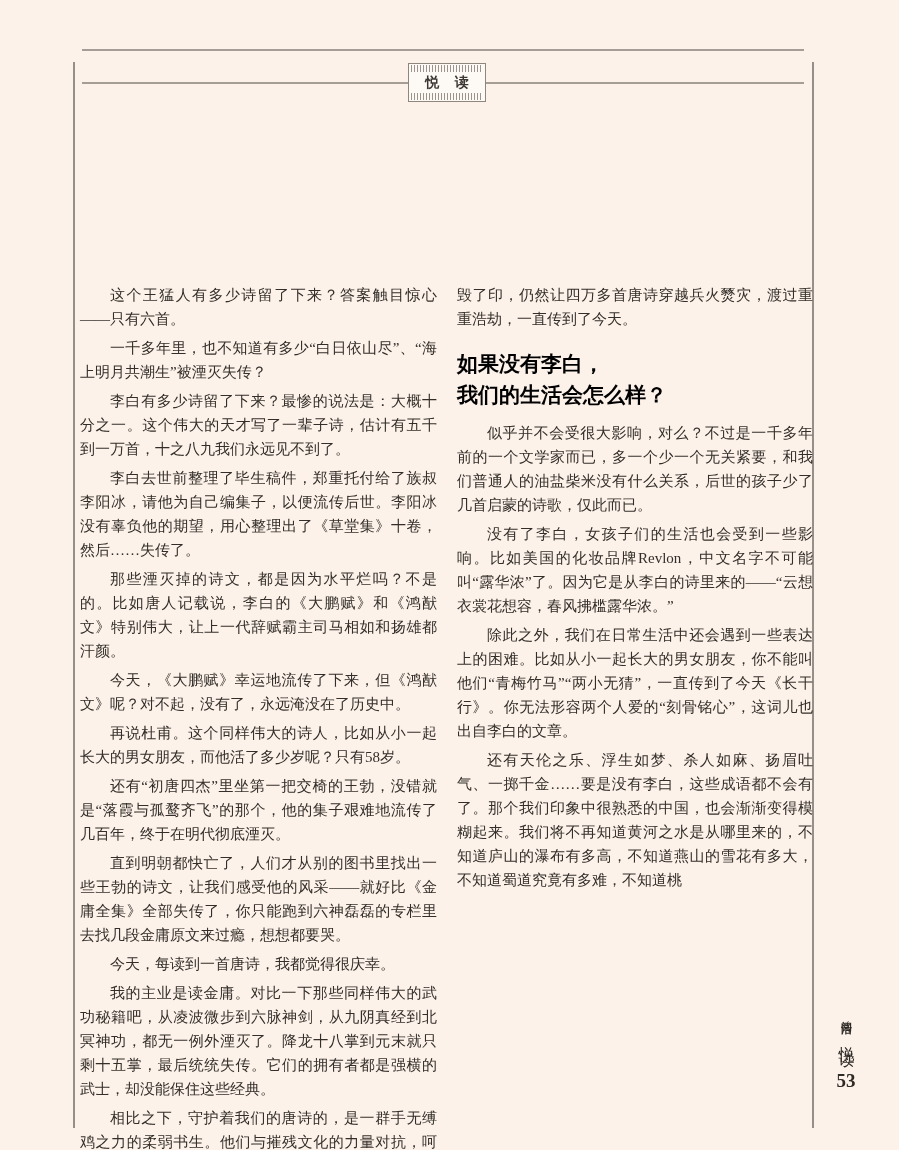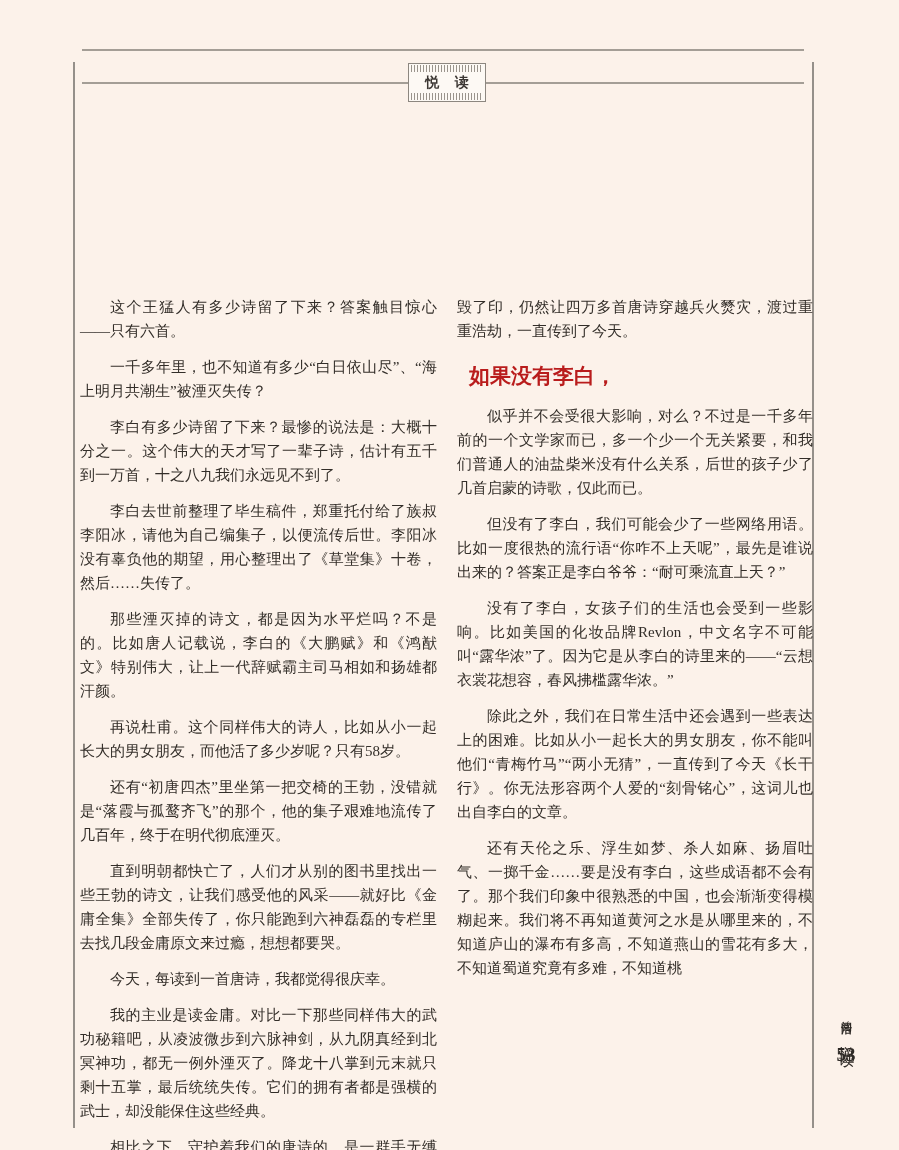--- a/index.html
+++ b/index.html
@@ -37,37 +37,37 @@
   .side-border.left { left:73px; }
   .side-border.right { left:812px; }
   
   .col {
     position:absolute; top:283px;
     font-size:15px; line-height:24px; text-align:justify;
     color:#332e29;
   }
   .col-left  { left:80px;  width:357px; }
   .col-right { left:457px; width:356px; }
-  .col p { margin:12px 0 5px 0; text-indent:2em; }
+  .col p { margin:0 0 5px 0; text-indent:2em; }
   .col p.no-indent { text-indent:0; }
   .col h2 {
-    margin:18px 0 10px 12px; font-size:21px; line-height:31px;
-    font-weight:bold; color:#b91c1c; text-align:left;
+    margin:18px 0 10px 0; font-size:21px; line-height:31px;
+    font-weight:bold; color:#000000; text-align:left;
   }
   .col h2 span { display:block; }
   
   .sidebar {
     position:absolute; left:830px; top:1012px; width:32px;
     display:flex; flex-direction:column; align-items:center;
     color:#2e2a26;
   }
   .side-small { writing-mode:vertical-rl; font-size:11px; letter-spacing:2px; font-weight:bold; }
   .side-slash { font-size:13px; transform:rotate(18deg); margin:1px 0; color:#4a453f; }
   .side-large { writing-mode:vertical-rl; font-size:16px; letter-spacing:4px; }
-  .page-number { margin-top:2px; font-size:19px; font-weight:bold; }
+  .page-number { margin-top:28px; font-size:19px; font-weight:bold; }
 </style>
 </head>
 <body>
 
 <div class="page">
 
   <div class="rule rule-top"></div>
   <div class="rule rule-mid"></div>
 
   <div class="stamp">
@@ -78,35 +78,36 @@
 
   <div class="side-border left"></div>
   <div class="side-border right"></div>
 
   <div class="col col-left">
     <p>这个王猛人有多少诗留了下来？答案触目惊心——只有六首。</p>
     <p>一千多年里，也不知道有多少“白日依山尽”、“海上明月共潮生”被湮灭失传？</p>
     <p>李白有多少诗留了下来？最惨的说法是：大概十分之一。这个伟大的天才写了一辈子诗，估计有五千到一万首，十之八九我们永远见不到了。</p>
     <p>李白去世前整理了毕生稿件，郑重托付给了族叔李阳冰，请他为自己编集子，以便流传后世。李阳冰没有辜负他的期望，用心整理出了《草堂集》十卷，然后……失传了。</p>
     <p>那些湮灭掉的诗文，都是因为水平烂吗？不是的。比如唐人记载说，李白的《大鹏赋》和《鸿猷文》特别伟大，让上一代辞赋霸主司马相如和扬雄都汗颜。</p>
+    <p>今天，《大鹏赋》幸运地流传了下来，但《鸿猷文》呢？对不起，没有了，永远淹没在了历史中。</p>
     <p>再说杜甫。这个同样伟大的诗人，比如从小一起长大的男女朋友，而他活了多少岁呢？只有58岁。</p>
     <p>还有“初唐四杰”里坐第一把交椅的王勃，没错就是“落霞与孤鹜齐飞”的那个，他的集子艰难地流传了几百年，终于在明代彻底湮灭。</p>
     <p>直到明朝都快亡了，人们才从别的图书里找出一些王勃的诗文，让我们感受他的风采——就好比《金庸全集》全部失传了，你只能跑到六神磊磊的专栏里去找几段金庸原文来过瘾，想想都要哭。</p>
     <p>今天，每读到一首唐诗，我都觉得很庆幸。</p>
     <p>我的主业是读金庸。对比一下那些同样伟大的武功秘籍吧，从凌波微步到六脉神剑，从九阴真经到北冥神功，都无一例外湮灭了。降龙十八掌到元末就只剩十五掌，最后统统失传。它们的拥有者都是强横的武士，却没能保住这些经典。</p>
     <p>相比之下，守护着我们的唐诗的，是一群手无缚鸡之力的柔弱书生。他们与摧残文化的力量对抗，呵护着脆弱的纸张和卷册，他们的藏书楼建了烧，烧了建，编的书印了毁，</p>
   </div>
 
   <div class="col col-right">
     <p class="no-indent">毁了印，仍然让四万多首唐诗穿越兵火燹灾，渡过重重浩劫，一直传到了今天。</p>
     <h2>
       <span>如果没有李白，</span>
+      <span>我们的生活会怎么样？</span>
     </h2>
     <p>似乎并不会受很大影响，对么？不过是一千多年前的一个文学家而已，多一个少一个无关紧要，和我们普通人的油盐柴米没有什么关系，后世的孩子少了几首启蒙的诗歌，仅此而已。</p>
-    <p>但没有了李白，我们可能会少了一些网络用语。比如一度很热的流行语“你咋不上天呢”，最先是谁说出来的？答案正是李白爷爷：“耐可乘流直上天？”</p>
     <p>没有了李白，女孩子们的生活也会受到一些影响。比如美国的化妆品牌Revlon，中文名字不可能叫“露华浓”了。因为它是从李白的诗里来的——“云想衣裳花想容，春风拂槛露华浓。”</p>
     <p>除此之外，我们在日常生活中还会遇到一些表达上的困难。比如从小一起长大的男女朋友，你不能叫他们“青梅竹马”“两小无猜”，一直传到了今天《长干行》。你无法形容两个人爱的“刻骨铭心”，这词儿也出自李白的文章。</p>
     <p>还有天伦之乐、浮生如梦、杀人如麻、扬眉吐气、一掷千金……要是没有李白，这些成语都不会有了。那个我们印象中很熟悉的中国，也会渐渐变得模糊起来。我们将不再知道黄河之水是从哪里来的，不知道庐山的瀑布有多高，不知道燕山的雪花有多大，不知道蜀道究竟有多难，不知道桃</p>
   </div>
 
   <div class="sidebar">
     <span class="side-small">阅活</span>
     <span class="side-slash">/</span>
     <span class="side-large">悦读</span>
     <span class="page-number">53</span>

